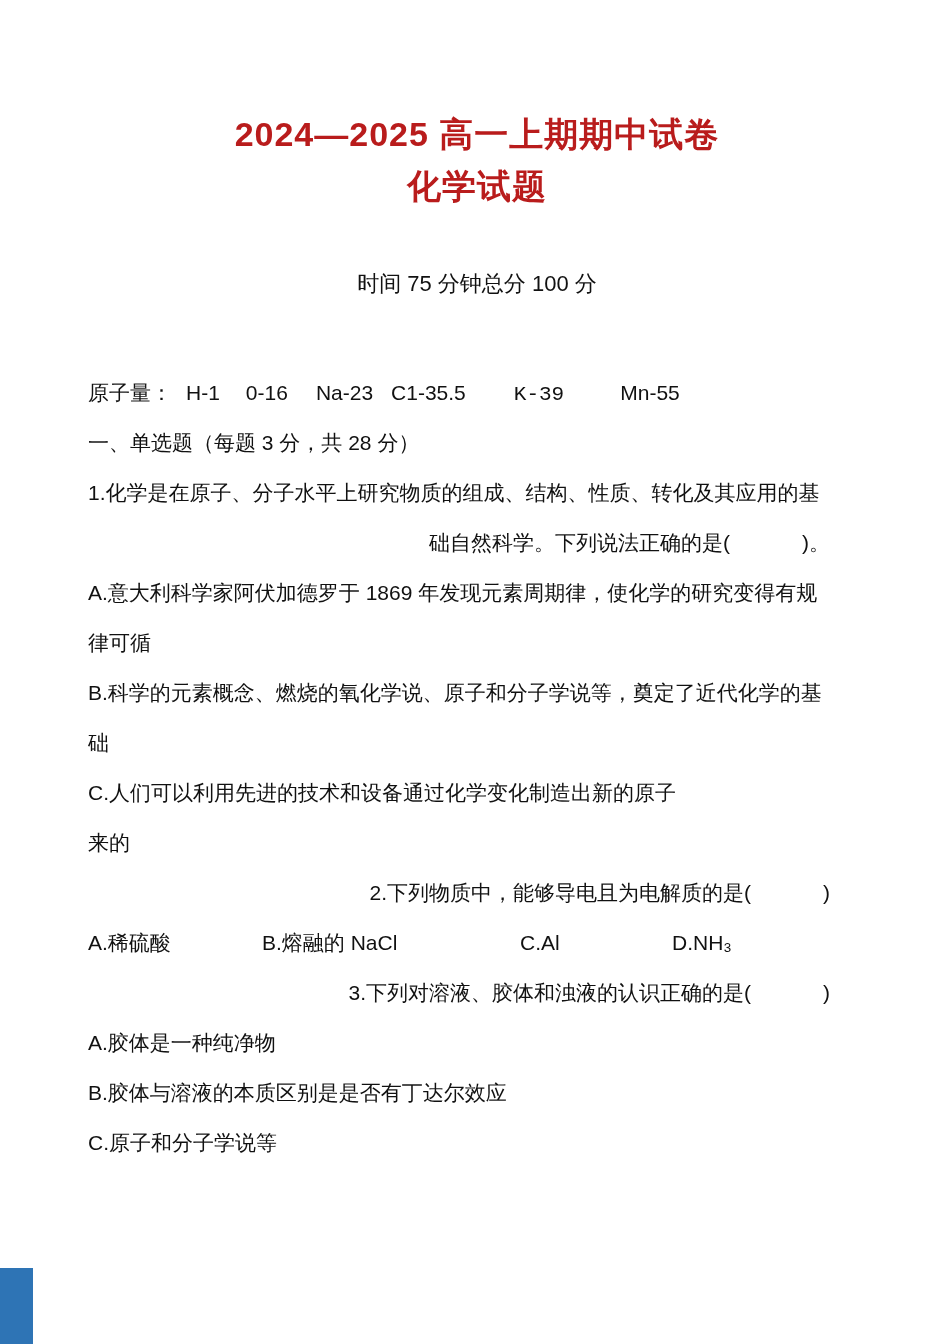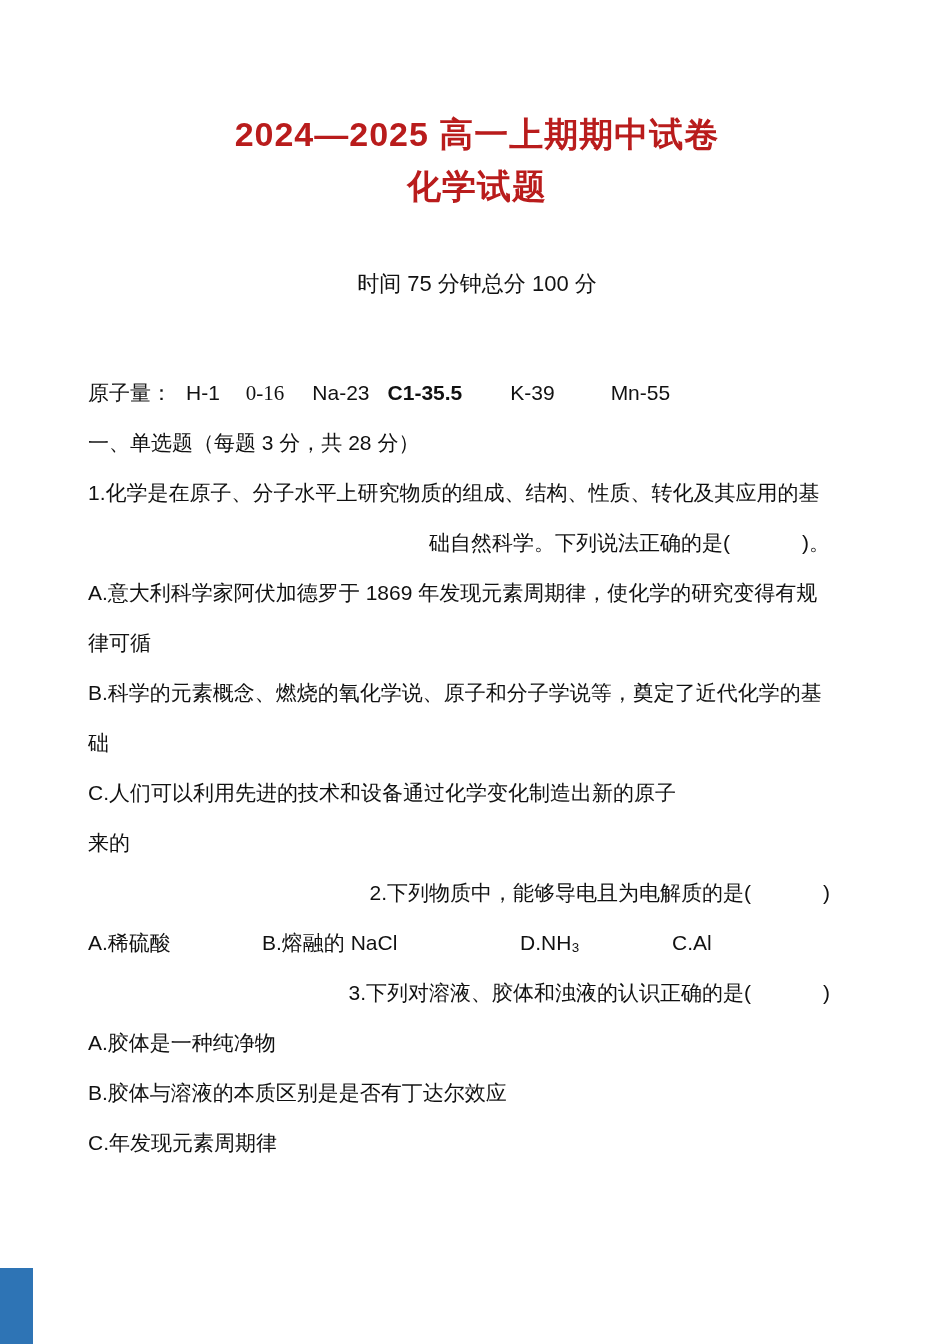--- a/index.html
+++ b/index.html
@@ -49,24 +49,24 @@
     margin-right:36px;
     white-space:nowrap;
   }
   .paren-gap{
     display:inline-block;
     width:72px;
   }
   
   .am-item{display:inline-block;}
   .am-item.i1{margin-left:14px;}
-  .am-item.i2{margin-left:26px;font-family:Liberation Serif, serif;}
+  .am-item.i2{margin-left:26px;}
   .am-item.i3{margin-left:28px;}
-  .am-item.i4{margin-left:18px;font-weight:bold;}
-  .am-item.i5{margin-left:48px;}
+  .am-item.i4{margin-left:18px;}
+  .am-item.i5{margin-left:48px;font-family:Liberation Mono, monospace;}
   .am-item.i6{margin-left:56px;text-align:center;}
   
   .opt-grid{
     display:grid;
     grid-template-columns:174px 258px 152px auto;
   }
   .corner-artifact{
     position:absolute;
     left:0;bottom:0;
     width:33px;height:76px;
@@ -104,28 +104,28 @@
     <div class="line">C.人们可以利用先进的技术和设备通过化学变化制造出新的原子</div>
     <div class="line">来的</div>
 
     <div class="line flexline">
       <span>2.下列物质中，能够导电且为电解质的是</span>
       <span class="paren"><span>(</span><span class="paren-gap"></span><span>)</span></span>
     </div>
     <div class="line opt-grid">
       <span>A.稀硫酸</span>
       <span>B.熔融的 NaCl</span>
+      <span>C.Al</span>
       <span>D.NH₃</span>
-      <span>C.Al</span>
     </div>
 
     <div class="line flexline">
       <span>3.下列对溶液、胶体和浊液的认识正确的是</span>
       <span class="paren"><span>(</span><span class="paren-gap"></span><span>)</span></span>
     </div>
     <div class="line">A.胶体是一种纯净物</div>
     <div class="line">B.胶体与溶液的本质区别是是否有丁达尔效应</div>
-    <div class="line">C.年发现元素周期律</div>
+    <div class="line">C.原子和分子学说等</div>
 
   </div>
 </div>
 
 <div class="corner-artifact" style="background: rgb(46, 116, 181);"></div>
 
 </body></html>

